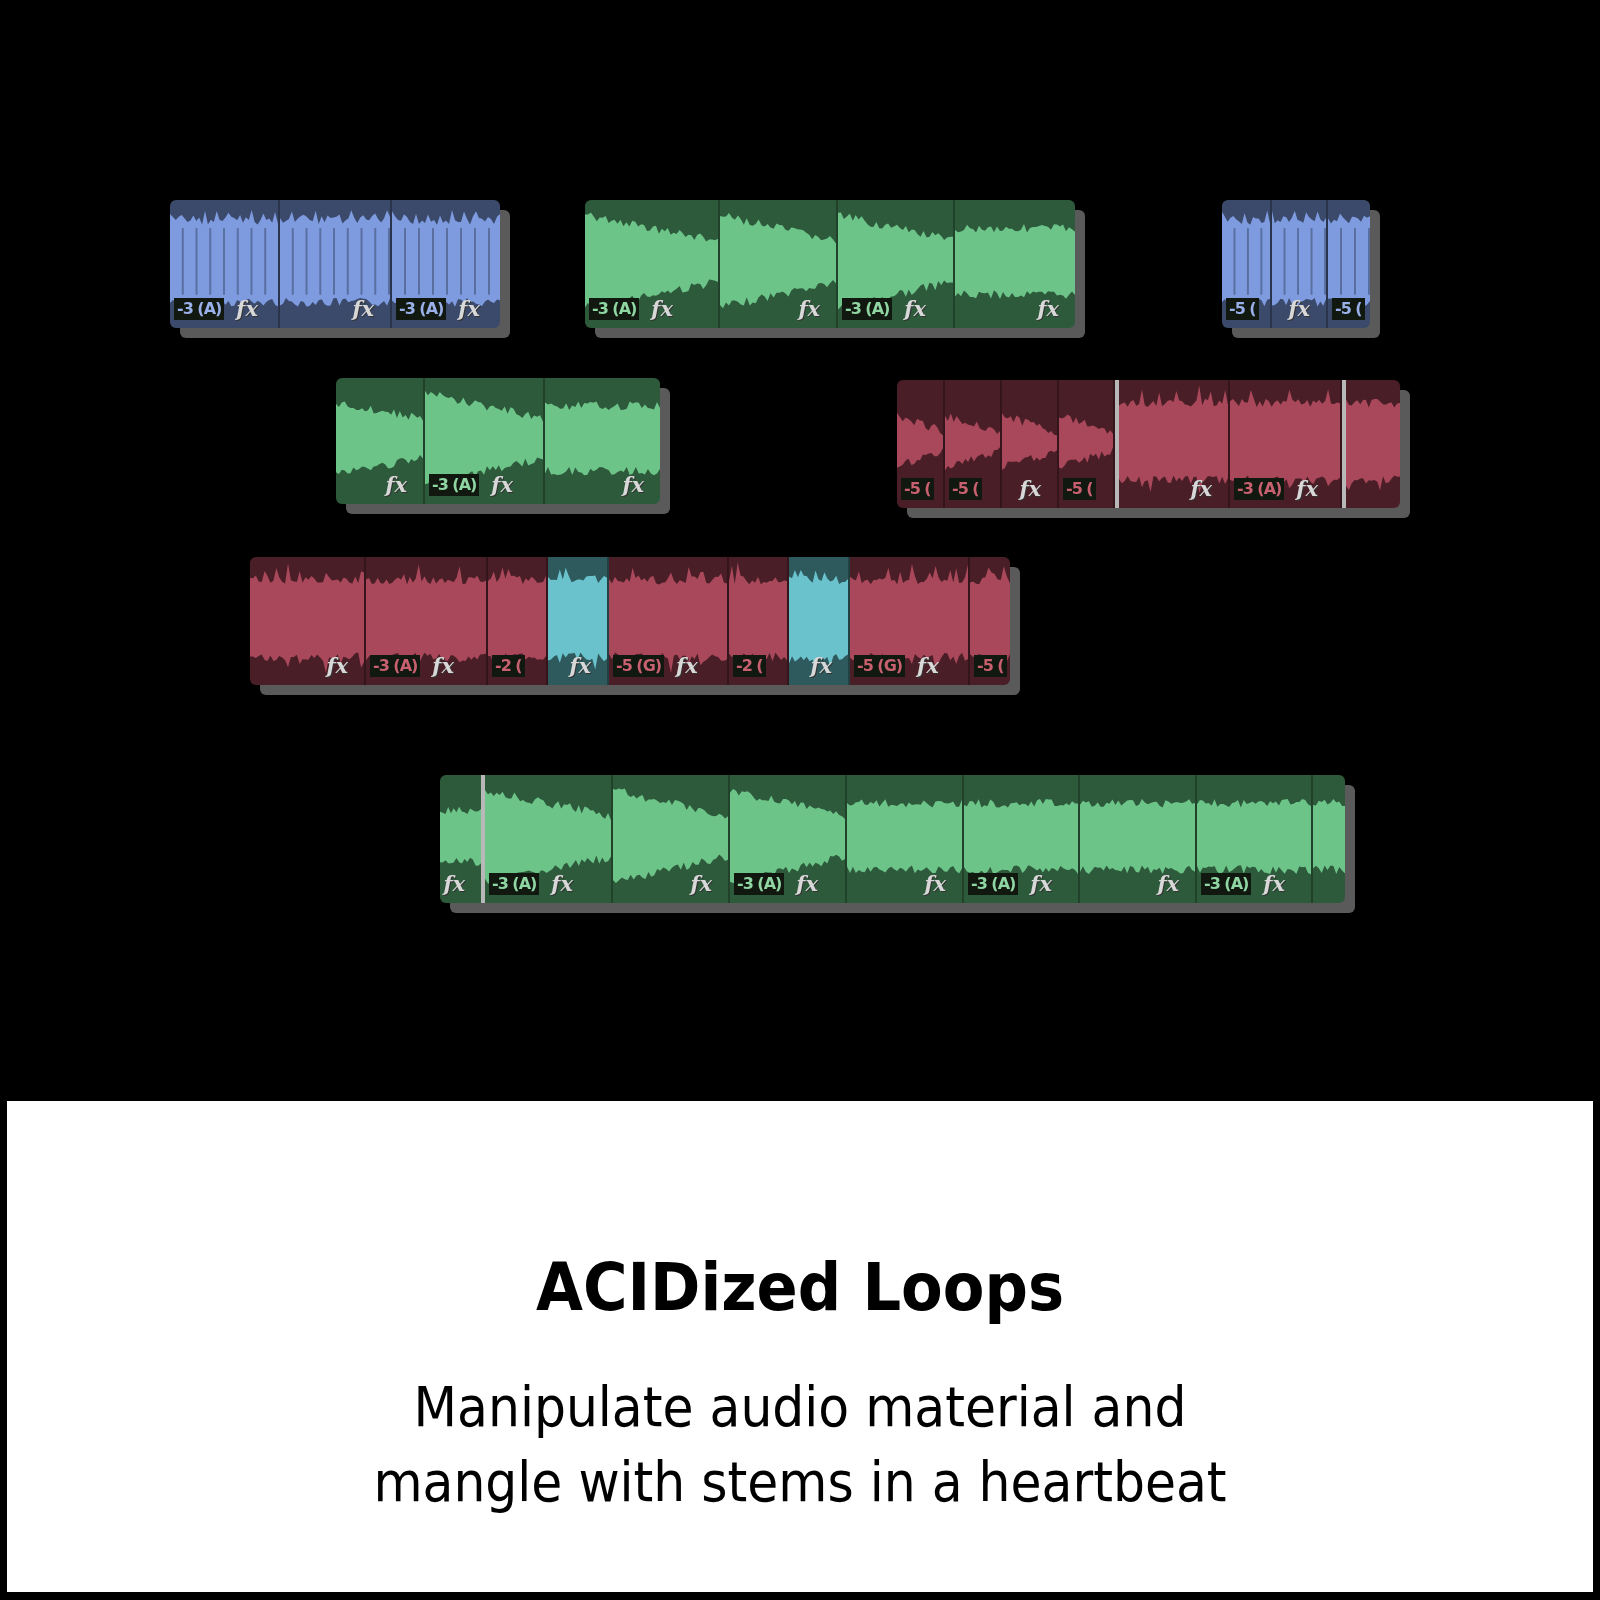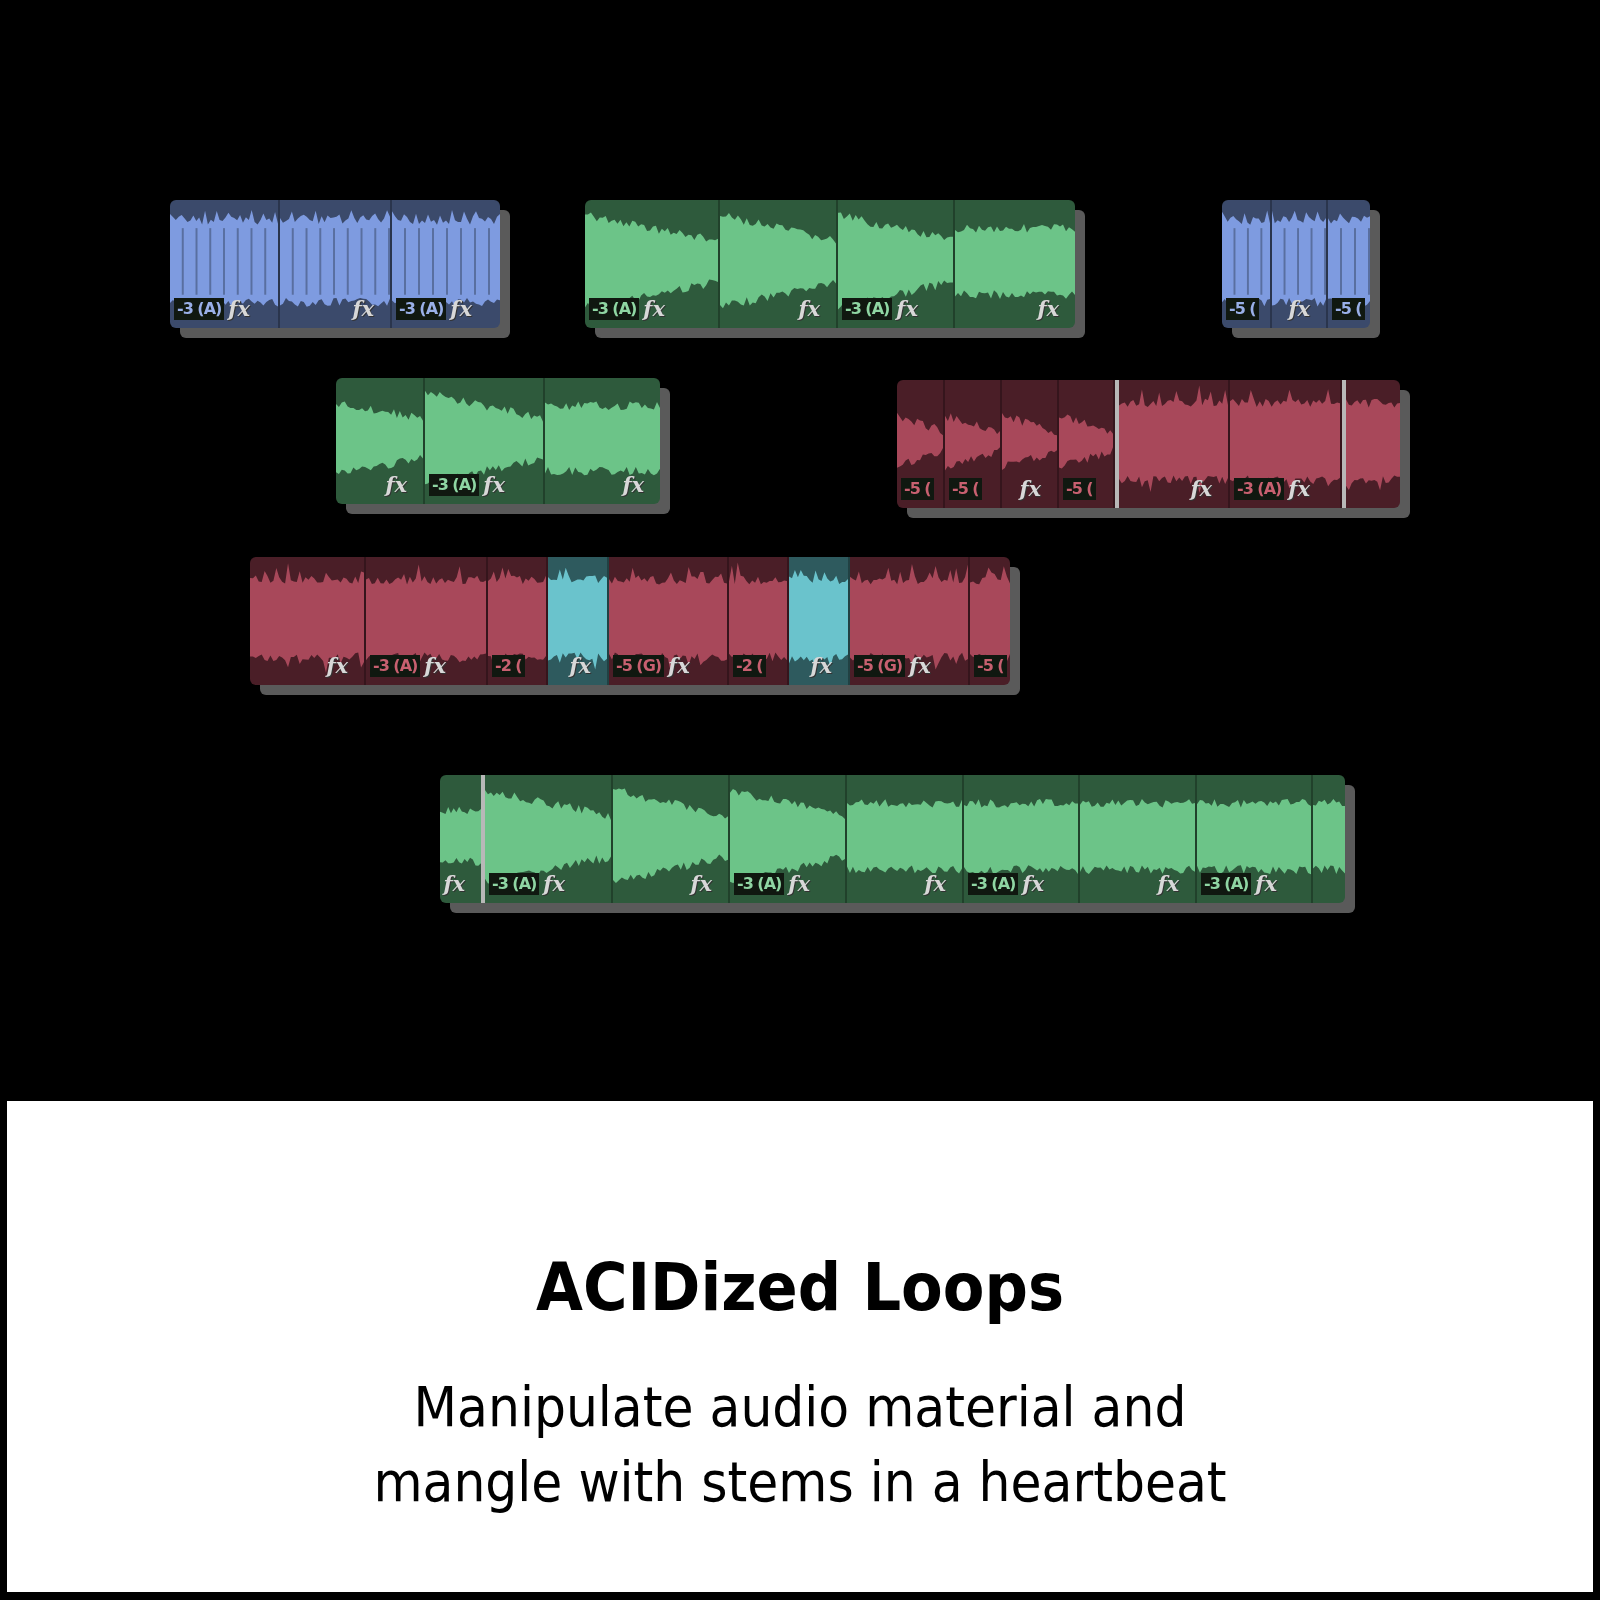--- a/index.html
+++ b/index.html
@@ -5,21 +5,21 @@
   html, body { margin:0; padding:0; }
   body { width:1600px; height:1600px; background:#000; position:relative; overflow:hidden; font-family:"DejaVu Sans", sans-serif; }
   #stage { position:absolute; left:0; top:0; width:1600px; height:1100px; background:#000; }
   .clip { position:absolute; border-radius:6px; overflow:visible; }
   .clip .shadow { position:absolute; left:10px; top:10px; right:-10px; bottom:-10px; background:#5a5a5a; border-radius:6px; z-index:0; }
   .clip .body { position:absolute; inset:0; border-radius:6px; overflow:hidden; z-index:1; display:flex; }
   .seg { position:relative; height:100%; box-sizing:border-box; border-right:2px solid rgba(0,0,0,0.28); }
   .seg:last-child { border-right:none; }
   .seg.bright-edge { border-left:4px solid #b8b8b8; }
   .seg svg.wave { position:absolute; left:0; top:0; width:100%; height:100%; }
-  .lbl { position:absolute; bottom:8px; height:22px; display:flex; align-items:center; gap:4px; z-index:2; }
+  .lbl { position:absolute; bottom:8px; height:22px; display:flex; align-items:center; gap:12px; z-index:2; }
   .key { background:#101810; font-size:16px; font-weight:bold; padding:0 3px; letter-spacing:-1px; line-height:22px; }
   .fx { font-family:"DejaVu Serif", serif; font-style:italic; font-weight:bold; font-size:21px; color:#d8d8d8; text-shadow:1px 1px 0 #333; line-height:22px; }
   #caption { position:absolute; left:7px; top:1101px; width:1586px; height:491px; background:#fff; }
   #caption h1 { position:absolute; left:0; right:0; top:148px; margin:0; text-align:center; font-family:"DejaVu Sans", sans-serif; font-weight:bold; font-size:66px; letter-spacing:0px; color:#000; transform:scaleX(0.92); }
   #caption p { position:absolute; left:0; right:0; top:268px; margin:0; text-align:center; font-family:"DejaVu Sans", sans-serif; font-size:56px; line-height:75px; color:#000; transform:scaleX(0.9); }
 </style>
 </head>
 <body>
 
 <div id="stage">

